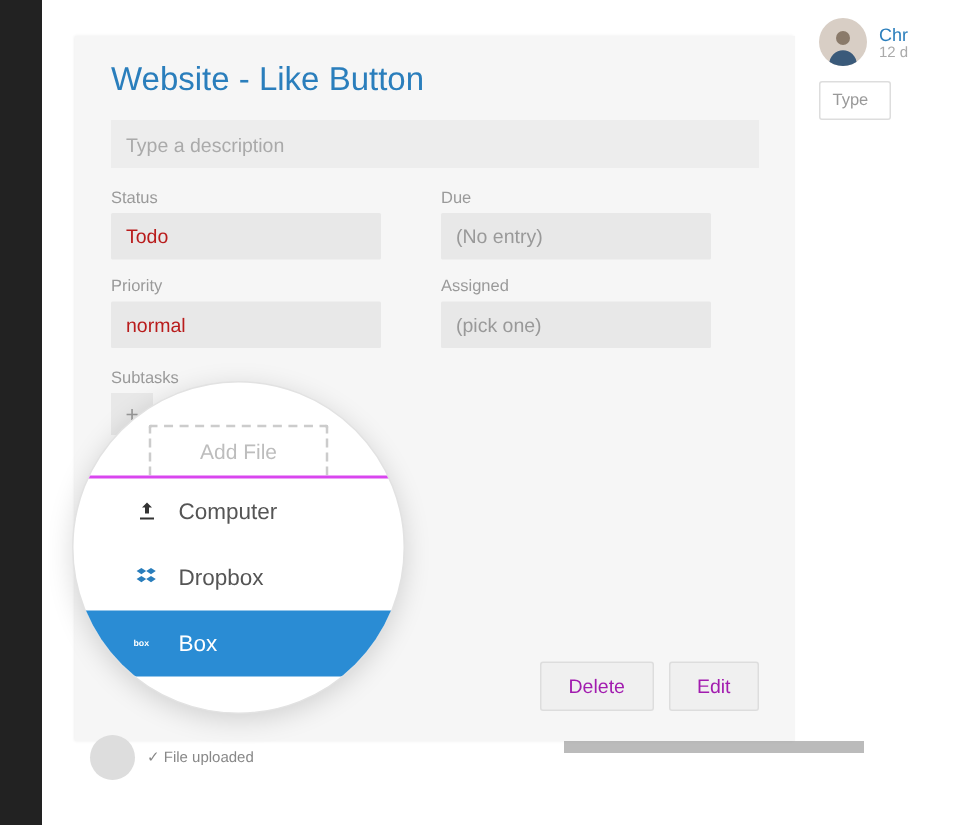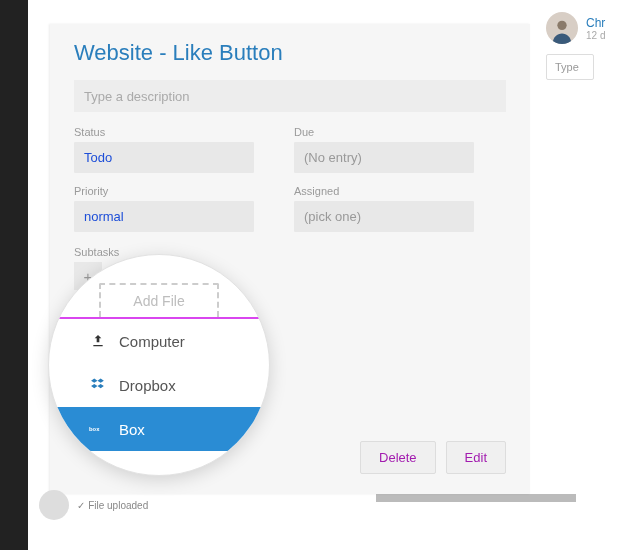--- a/index.html
+++ b/index.html
@@ -55,21 +55,21 @@
   }
   .field-label {
     font-size: 11px;
     color: #9a9a9a;
     margin-bottom: 4px;
   }
   .field-value {
     background: #e8e8e8;
     padding: 8px 10px;
     font-size: 13px;
-    color: #1d4ed8;
+    color: #b91c1c;
     border-radius: 1px;
     cursor: pointer;
   }
   .field-value.placeholder { color: #999; }
   .subtasks-label {
     font-size: 11px;
     color: #9a9a9a;
     margin-top: 14px;
     margin-bottom: 4px;
   }
@@ -135,21 +135,21 @@
     border: 1px solid #ddd;
     padding: 6px 8px;
     font-size: 11px;
     color: #999;
     border-radius: 2px;
     width: 48px;
   }
   .bottom-strip {
     position: absolute;
     bottom: 30px;
-    left: 39px;
+    left: 60px;
     display: flex;
     align-items: center;
     gap: 8px;
     text-align: center;
   }
   .bottom-avatar {
     width: 30px; height: 30px;
     border-radius: 50%;
     background: #ddd;
   }

